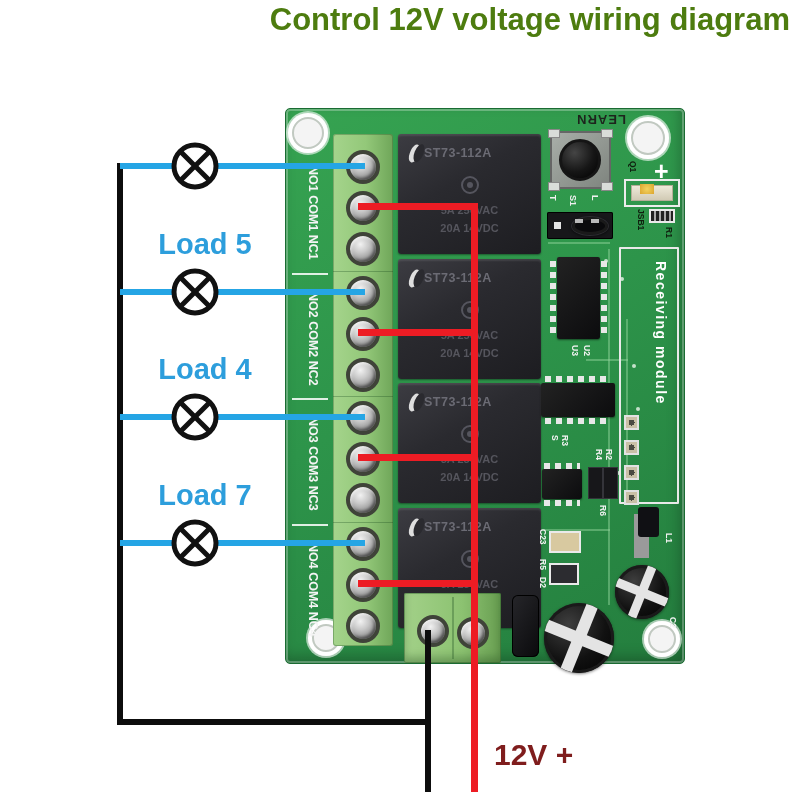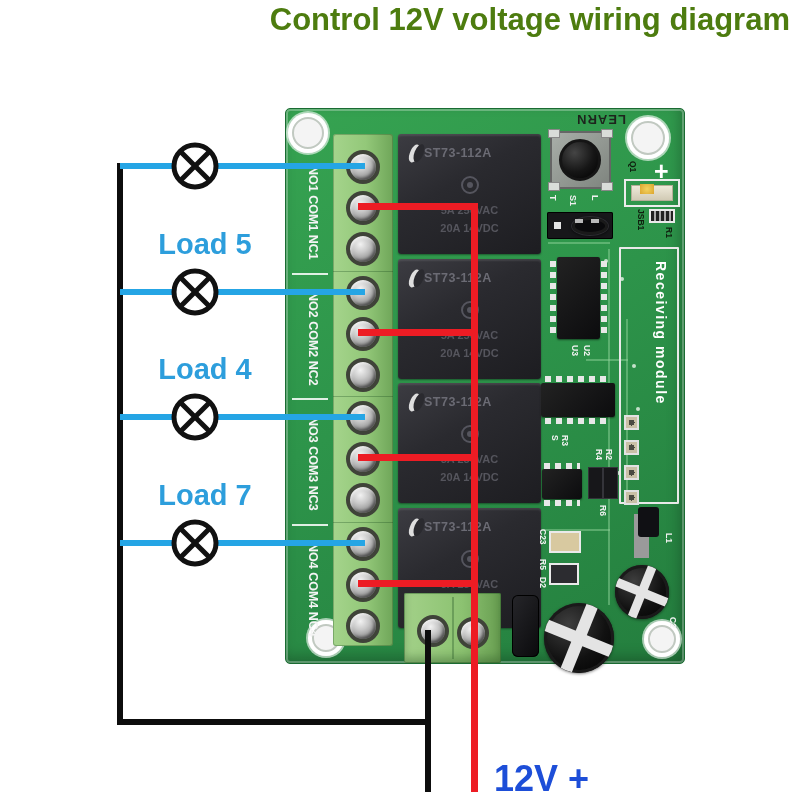--- a/index.html
+++ b/index.html
@@ -5,21 +5,21 @@
   html,body{margin:0;padding:0;background:#fff;}
   #stage{position:relative;width:800px;height:800px;background:#ffffff;overflow:hidden;
          font-family:"Liberation Sans", sans-serif;}
   .abs{position:absolute;}
 
   
   .title{left:30px;top:2px;width:760px;text-align:right;font-size:31px;font-weight:bold;
          color:#4d7c0f;letter-spacing:0px;}
   .load-label{width:150px;text-align:center;font-size:29px;font-weight:bold;color:#2d9edc;}
   .supply-neg{left:268px;top:738px;width:140px;text-align:right;font-size:30px;font-weight:bold;color:#111;}
-  .supply-pos{left:494px;top:738px;width:160px;text-align:left;font-size:36px;font-weight:bold;color:#1d4ed8;margin-top:20px;}
+  .supply-pos{left:494px;top:738px;width:160px;text-align:left;font-size:30px;font-weight:bold;color:#7f1d1d;}
 
   
   .wire{position:absolute;}
   .wire.blue{background:#25a5e5;height:6px;}
   .wire.red{background:#ed1c24;}
   .wire.black{background:#0d0d0d;}
 
   
   .lamp{width:52px;height:52px;}
 

